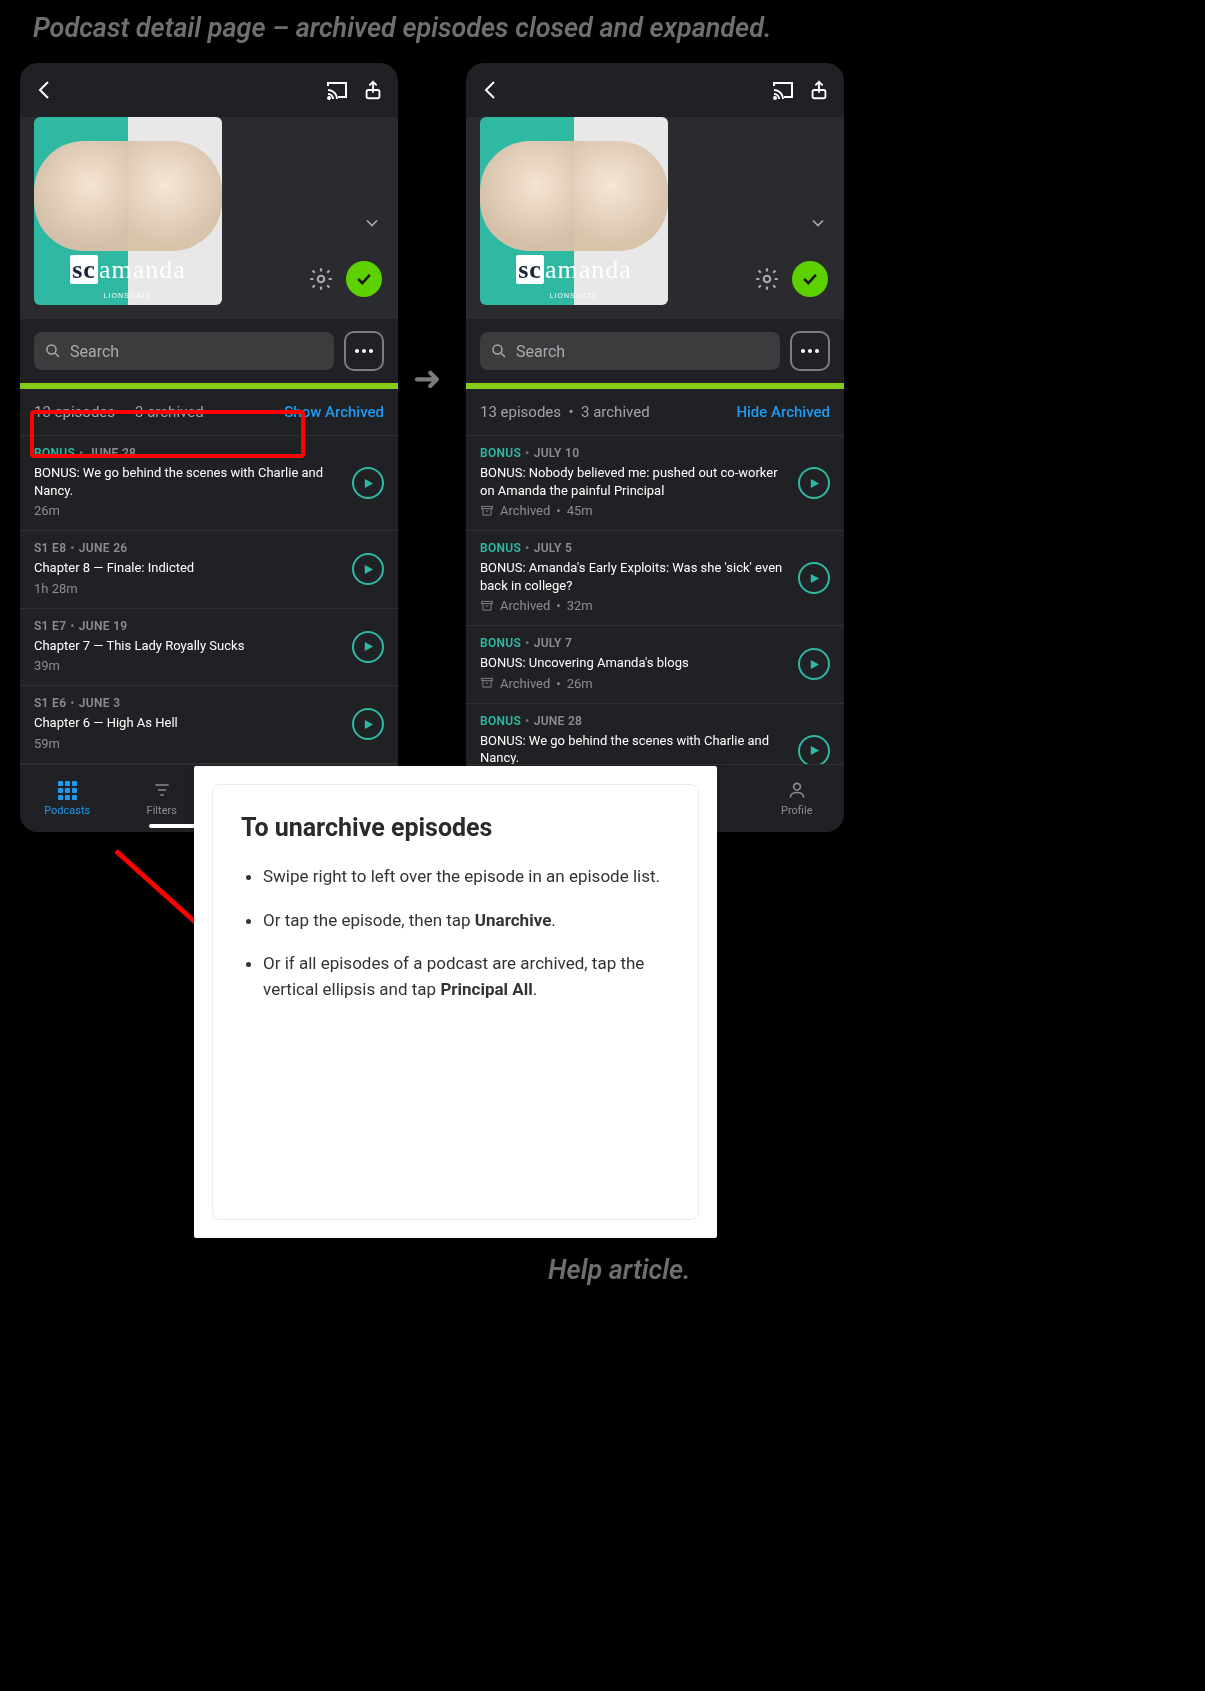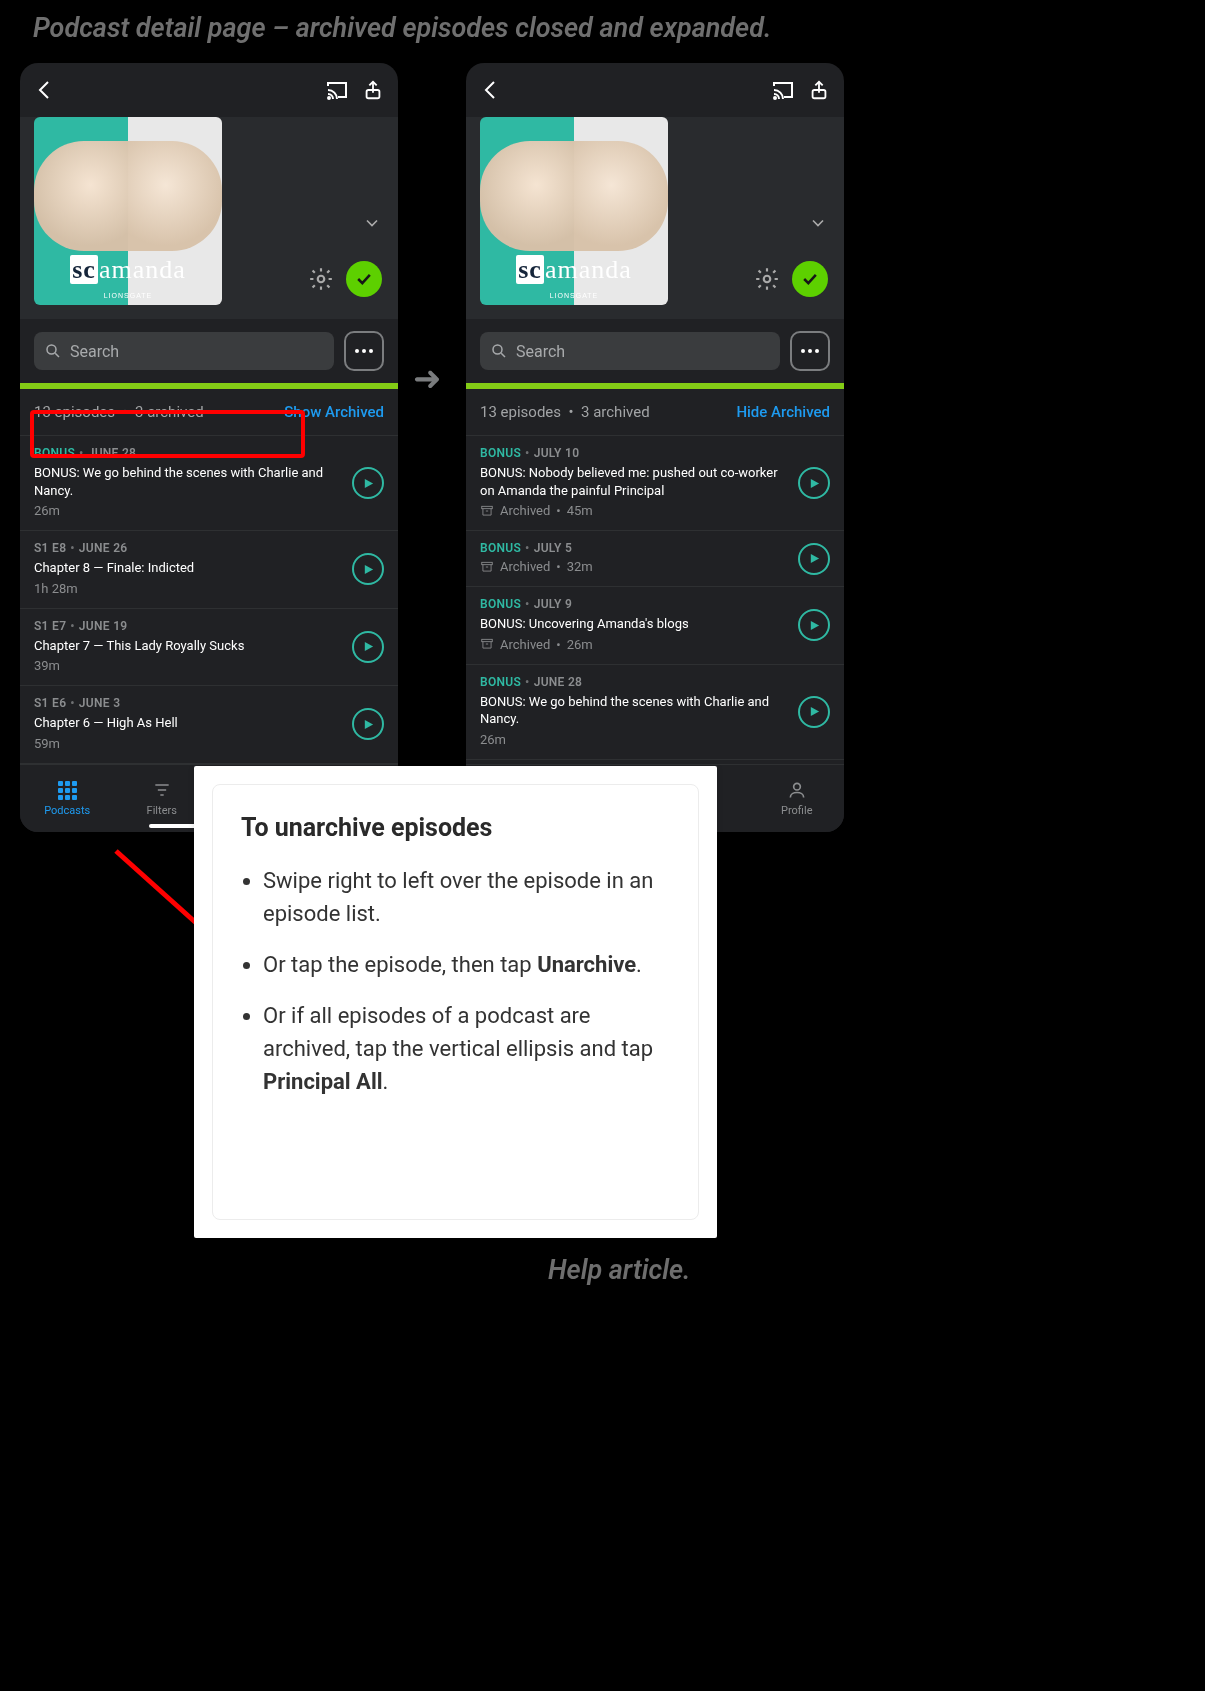--- a/index.html
+++ b/index.html
@@ -53,21 +53,21 @@
     .grid-icn{display:grid;grid-template-columns:repeat(3,5px);gap:2px;}
     .grid-icn span{width:5px;height:5px;background:currentColor;border-radius:1px;}
     .home-ind{position:absolute;bottom:4px;left:50%;transform:translateX(-50%);width:120px;height:4px;background:#fff;border-radius:3px;}
     .highlight-box{position:absolute;border:4px solid red;border-radius:4px;pointer-events:none;}
     .arrow-right{position:absolute;top:358px;left:413px;color:#7a7c7e;font-size:34px;}
     .red-arrow{position:absolute;top:841px;left:106px;width:130px;height:130px;}
     .red-arrow svg{stroke:red;fill:red;}
     .card{position:absolute;top:766px;left:194px;width:523px;height:472px;background:#fff;border-radius:2px;box-shadow:0 2px 6px rgba(0,0,0,.15);}
     .card-inner{margin:18px;border:1px solid #ececec;border-radius:8px;padding:28px 28px 28px 28px;height:calc(100% - 36px);}
     .card h2{font-size:25px;font-weight:700;color:#2a2a2a;margin-bottom:22px;}
-    .card ul{list-style:disc;padding-left:22px;color:#333;font-size:22px;line-height:1.5;}
+    .card ul{list-style:disc;padding-left:22px;color:#333;font-size:17px;line-height:1.5;}
     .card li{margin-bottom:18px;}
     .card b{font-weight:700;}
     .eps-scroll{height:378px;overflow:hidden;}
   </style>
 </head>
 <body>
 
 <div class="caption-top">Podcast detail page – archived episodes closed and expanded.</div>
 <div class="caption-bottom">Help article.</div>
 
@@ -299,33 +299,34 @@
             <line x1="10" y1="12" x2="14" y2="12"></line>
           </svg><span>Archived</span> • <span>45m</span></div>
       <div class="play">
           <svg viewBox="0 0 12 12" width="11" height="11">
             <polygon points="2,1 11,6 2,11"></polygon>
           </svg>
         </div>
     </div>
     <div class="ep">
       <div class="tag"><span class="bonus">BONUS</span><span class="sep">•</span><span class="date">JULY 5</span></div>
+      <div class="title">BONUS: Amanda's Early Exploits: Was she 'sick' even back in college?</div>
       <div class="archline"><svg viewBox="0 0 24 24" width="14" height="14">
             <rect x="3" y="4" width="18" height="4"></rect>
             <path d="M5 8v11h14V8"></path>
             <line x1="10" y1="12" x2="14" y2="12"></line>
           </svg><span>Archived</span> • <span>32m</span></div>
       <div class="play">
           <svg viewBox="0 0 12 12" width="11" height="11">
             <polygon points="2,1 11,6 2,11"></polygon>
           </svg>
         </div>
     </div>
     <div class="ep">
-      <div class="tag"><span class="bonus">BONUS</span><span class="sep">•</span><span class="date">JULY 9</span></div>
+      <div class="tag"><span class="bonus">BONUS</span><span class="sep">•</span><span class="date">JULY 7</span></div>
       <div class="title">BONUS: Uncovering Amanda's blogs</div>
       <div class="archline"><svg viewBox="0 0 24 24" width="14" height="14">
             <rect x="3" y="4" width="18" height="4"></rect>
             <path d="M5 8v11h14V8"></path>
             <line x1="10" y1="12" x2="14" y2="12"></line>
           </svg><span>Archived</span> • <span>26m</span></div>
       <div class="play">
           <svg viewBox="0 0 12 12" width="11" height="11">
             <polygon points="2,1 11,6 2,11"></polygon>
           </svg>

